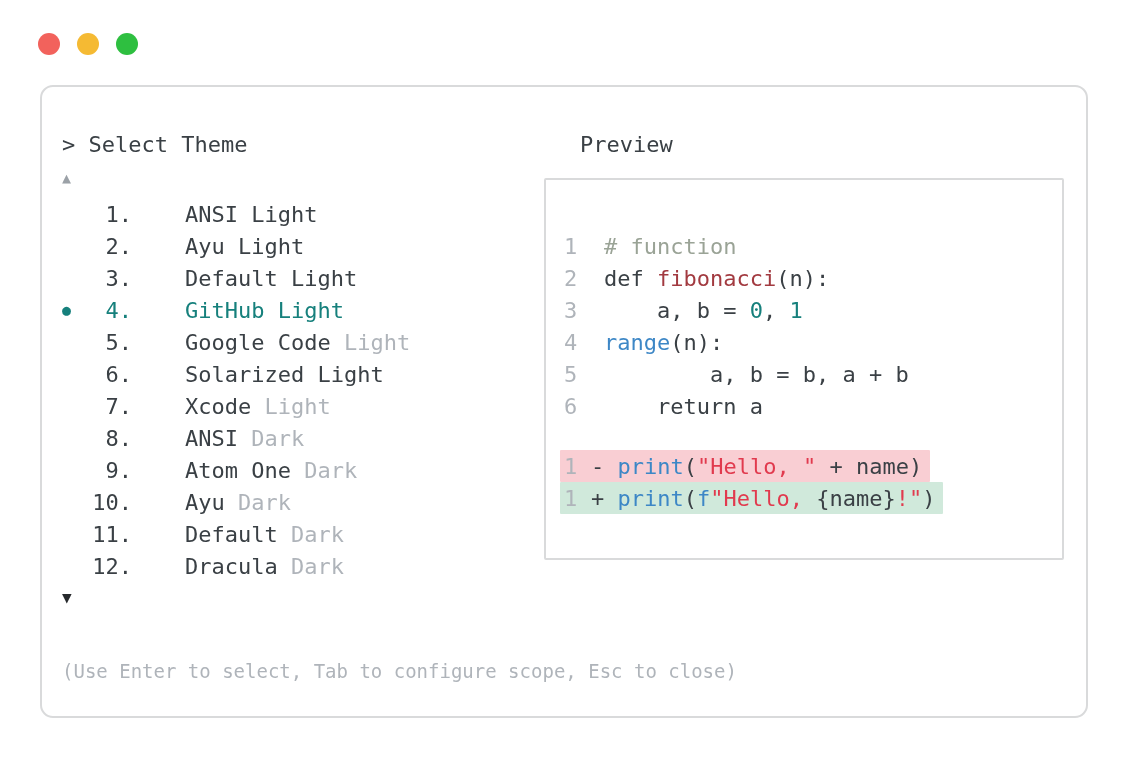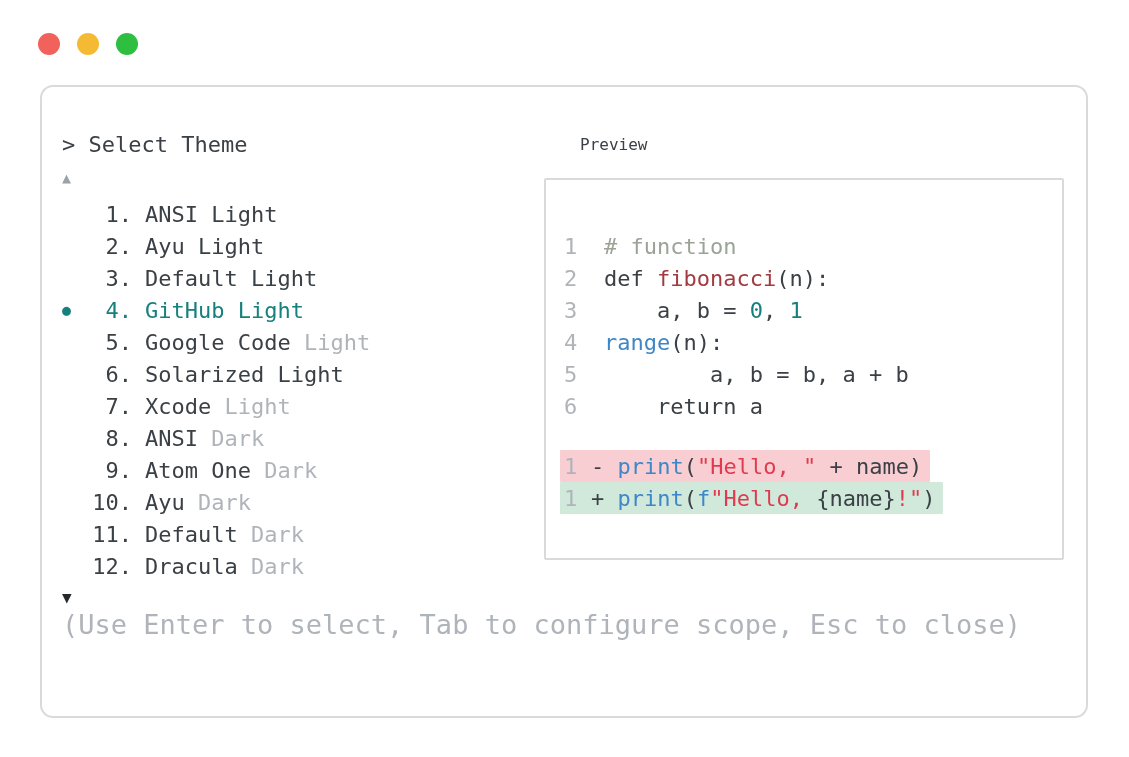--- a/index.html
+++ b/index.html
@@ -22,25 +22,25 @@
     box-sizing:border-box;
   }
   .prompt{position:absolute;left:20px;top:44px;height:28px;line-height:28px;font-size:22px;color:var(--fg);white-space:pre;}
   .scroll-up{position:absolute;left:20px;top:76px;height:30px;line-height:30px;font-size:15px;color:var(--arrow-up);cursor:default;}
   .scroll-down{position:absolute;left:20px;top:495px;height:32px;line-height:32px;font-size:16px;color:var(--arrow-down);cursor:default;}
   .theme-list{position:absolute;left:20px;top:111px;width:450px;}
   .trow{display:flex;align-items:center;height:32px;font-size:22px;white-space:pre;}
   .trow .bullet{width:30px;font-size:15px;color:var(--accent);}
   .trow .num{width:40px;text-align:right;color:var(--fg);}
   .trow .gap{width:13px;}
-  .trow .lbl{color:var(--fg);}
+  .trow .lbl{color:var(--fg);margin-left:40px;}
   .trow .mut{color:var(--muted);}
   .trow.selected .num,.trow.selected .lbl,.trow.selected .mut{color:var(--accent);}
-  .hint{position:absolute;left:20px;top:523px;height:30px;line-height:30px;font-size:27px;color:var(--muted);white-space:pre;}
-  .preview-title{position:absolute;left:538px;top:44px;height:28px;line-height:28px;font-size:16px;color:var(--fg);}
+  .hint{position:absolute;left:20px;top:569px;height:30px;line-height:30px;font-size:19px;color:var(--muted);white-space:pre;}
+  .preview-title{position:absolute;left:538px;top:44px;height:28px;line-height:28px;font-size:22px;color:var(--fg);}
   .preview-panel{
     position:absolute;left:502px;top:91px;width:520px;height:382px;
     border:2px solid var(--border);border-radius:2px;background:#fff;
     box-sizing:border-box;overflow:hidden;
   }
   .preview-code{padding:50px 0 0 18px;}
   .code-line{display:flex;align-items:center;height:32px;font-size:22px;white-space:pre;}
   .code-line .lnum{width:40px;color:var(--muted);}
   .code-gap{height:28px;}
   .diff-line{

